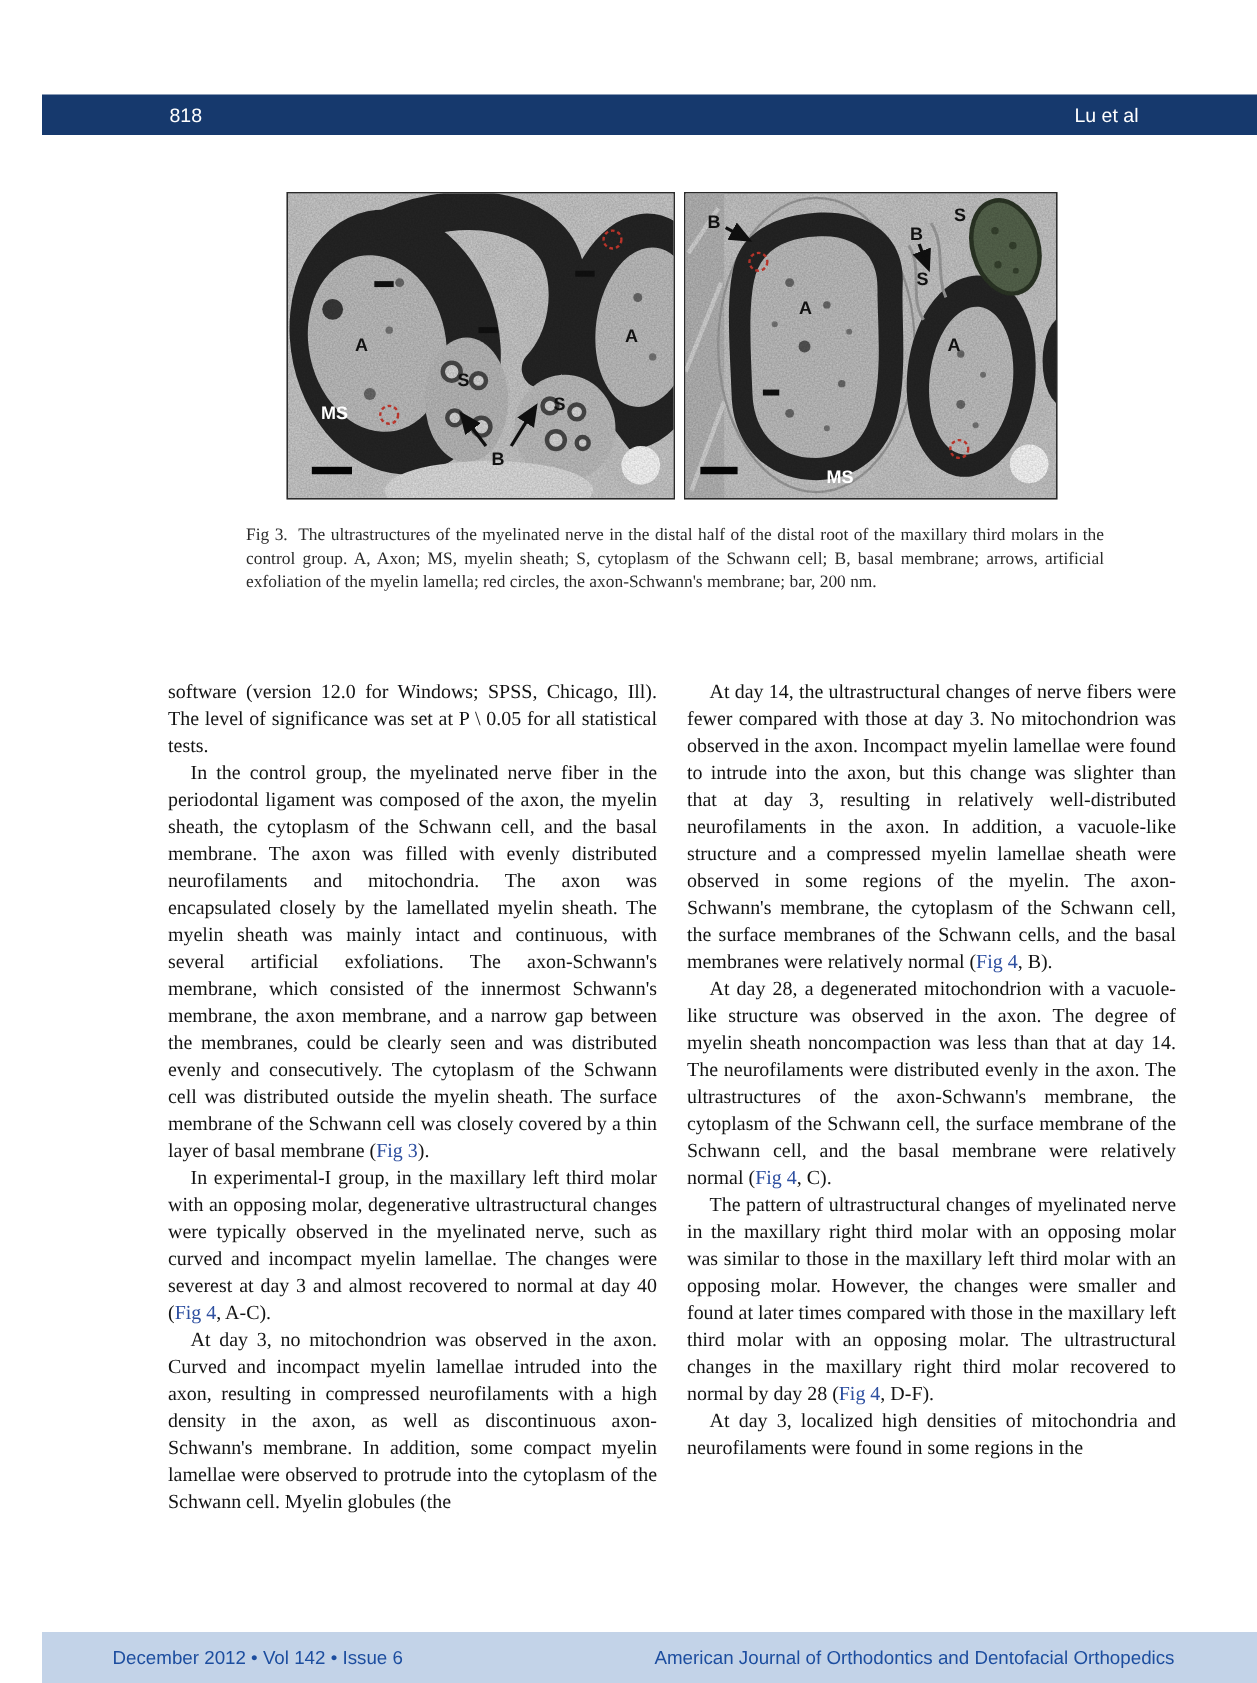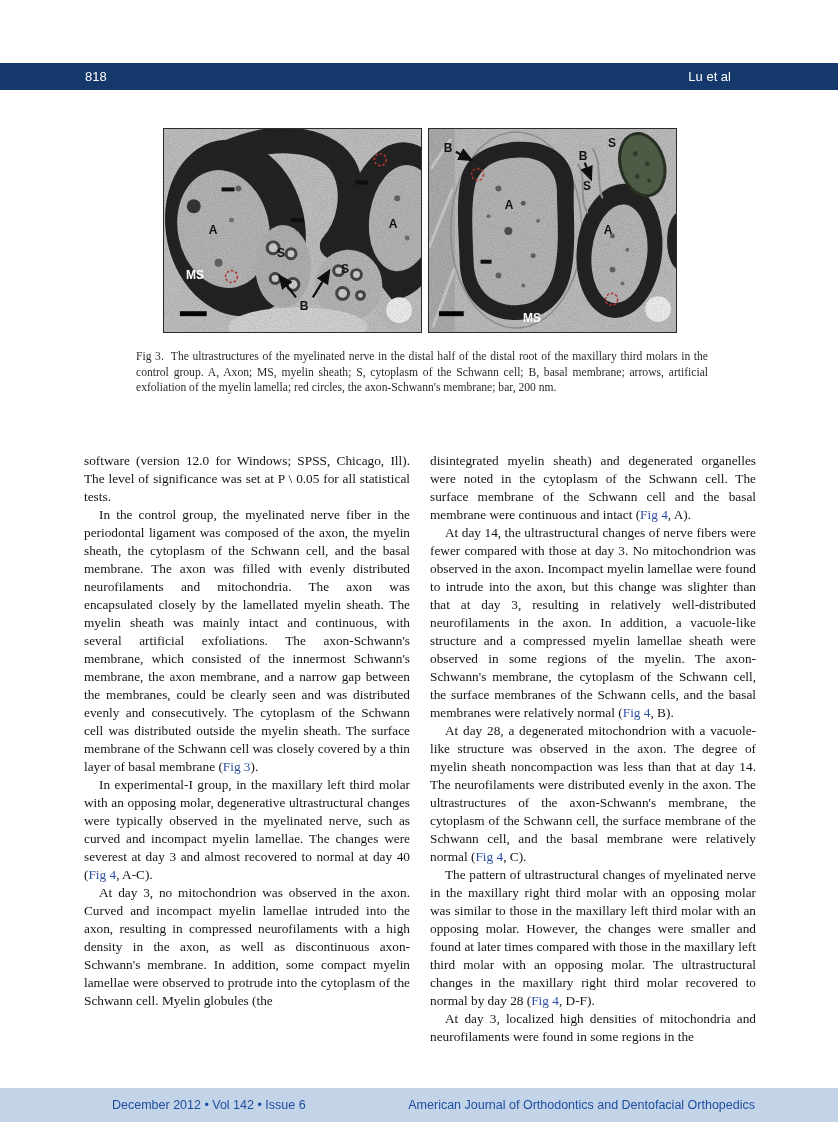--- a/index.html
+++ b/index.html
@@ -1,30 +1,30 @@
 <!DOCTYPE html>
 <html><head>
 <meta charset="utf-8">
 <style>
   html,body{margin:0;padding:0;}
   body{background:#ffffff;width:838px;height:1122px;position:relative;overflow:hidden;}
   .page{position:absolute;inset:0;width:750px;height:1122px;background:#fff;
-        font-family:"Liberation Serif","DejaVu Serif",serif;color:#141414;}
+        font-family:"Liberation Serif","DejaVu Serif",serif;color:#141414;margin-left:28px;}
 
   
   .header-bar{position:absolute;left:0;top:63px;width:838px;height:27px;background:#16396d;
               display:flex;justify-content:space-between;align-items:center;
               font-family:"Liberation Sans","DejaVu Sans",sans-serif;font-size:13px;color:#ffffff;}
   .header-bar .hl{padding-left:85px;}
   .header-bar .hr{padding-right:107px;}
 
   .footer-bar{position:absolute;left:0;top:1088px;width:838px;height:34px;background:#c3d3e8;
               display:flex;justify-content:space-between;align-items:center;
               font-family:"Liberation Sans","DejaVu Sans",sans-serif;font-size:12.5px;color:#1c4d9f;}
-  .footer-bar .fl{padding-left:112px;}
+  .footer-bar .fl{padding-left:47px;}
   .footer-bar .fr{padding-right:83px;}
 
   
   .panel{position:absolute;top:128px;height:205px;border:1px solid #2a2a2a;background:#c9c9c9;box-sizing:border-box;}
   .panel-left{left:163px;width:259px;}
   .panel-right{left:428px;width:249px;}
   .panel svg{position:absolute;left:0;top:0;width:100%;height:100%;display:block;}
   .labels{position:absolute;inset:0;}
   .em-label{position:absolute;transform:translate(-50%,-50%);
             font-family:"Liberation Sans","DejaVu Sans",sans-serif;font-weight:bold;font-size:12px;line-height:1;}
@@ -210,21 +210,20 @@
   </p>
 
   <main class="columns">
     <div class="col">
         <p class="body-para"><span>software (version 12.0 for Windows; SPSS, Chicago, Ill). The level of significance was set at P \ 0.05 for all statistical tests.</span></p>
         <p class="body-para indent"><span>In the control group, the myelinated nerve fiber in the periodontal ligament was composed of the axon, the myelin sheath, the cytoplasm of the Schwann cell, and the basal membrane. The axon was filled with evenly distributed neurofilaments and mitochondria. The axon was encapsulated closely by the lamellated myelin sheath. The myelin sheath was mainly intact and continuous, with several artificial exfoliations. The axon-Schwann's membrane, which consisted of the innermost Schwann's membrane, the axon membrane, and a narrow gap between the membranes, could be clearly seen and was distributed evenly and consecutively. The cytoplasm of the Schwann cell was distributed outside the myelin sheath. The surface membrane of the Schwann cell was closely covered by a thin layer of basal membrane (</span><span class="fig-link">Fig 3</span><span>).</span></p>
         <p class="body-para indent"><span>In experimental-I group, in the maxillary left third molar with an opposing molar, degenerative ultrastructural changes were typically observed in the myelinated nerve, such as curved and incompact myelin lamellae. The changes were severest at day 3 and almost recovered to normal at day 40 (</span><span class="fig-link">Fig 4</span><span>, A-C).</span></p>
         <p class="body-para indent"><span>At day 3, no mitochondrion was observed in the axon. Curved and incompact myelin lamellae intruded into the axon, resulting in compressed neurofilaments with a high density in the axon, as well as discontinuous axon-Schwann's membrane. In addition, some compact myelin lamellae were observed to protrude into the cytoplasm of the Schwann cell. Myelin globules (the</span></p>
       </div>
     <div class="col">
-        <p class="body-para"><span>disintegrated myelin sheath) and degenerated organelles were noted in the cytoplasm of the Schwann cell. The surface membrane of the Schwann cell and the basal membrane were continuous and intact (</span><span class="fig-link">Fig 4</span><span>, A).</span></p>
         <p class="body-para indent"><span>At day 14, the ultrastructural changes of nerve fibers were fewer compared with those at day 3. No mitochondrion was observed in the axon. Incompact myelin lamellae were found to intrude into the axon, but this change was slighter than that at day 3, resulting in relatively well-distributed neurofilaments in the axon. In addition, a vacuole-like structure and a compressed myelin lamellae sheath were observed in some regions of the myelin. The axon-Schwann's membrane, the cytoplasm of the Schwann cell, the surface membranes of the Schwann cells, and the basal membranes were relatively normal (</span><span class="fig-link">Fig 4</span><span>, B).</span></p>
         <p class="body-para indent"><span>At day 28, a degenerated mitochondrion with a vacuole-like structure was observed in the axon. The degree of myelin sheath noncompaction was less than that at day 14. The neurofilaments were distributed evenly in the axon. The ultrastructures of the axon-Schwann's membrane, the cytoplasm of the Schwann cell, the surface membrane of the Schwann cell, and the basal membrane were relatively normal (</span><span class="fig-link">Fig 4</span><span>, C).</span></p>
         <p class="body-para indent"><span>The pattern of ultrastructural changes of myelinated nerve in the maxillary right third molar with an opposing molar was similar to those in the maxillary left third molar with an opposing molar. However, the changes were smaller and found at later times compared with those in the maxillary left third molar with an opposing molar. The ultrastructural changes in the maxillary right third molar recovered to normal by day 28 (</span><span class="fig-link">Fig 4</span><span>, D-F).</span></p>
         <p class="body-para indent"><span>At day 3, localized high densities of mitochondria and neurofilaments were found in some regions in the</span></p>
       </div>
   </main>
 
   <footer class="footer-bar">
     <span class="fl">December 2012 • Vol 142 • Issue 6</span>
     <span class="fr">American Journal of Orthodontics and Dentofacial Orthopedics</span>

